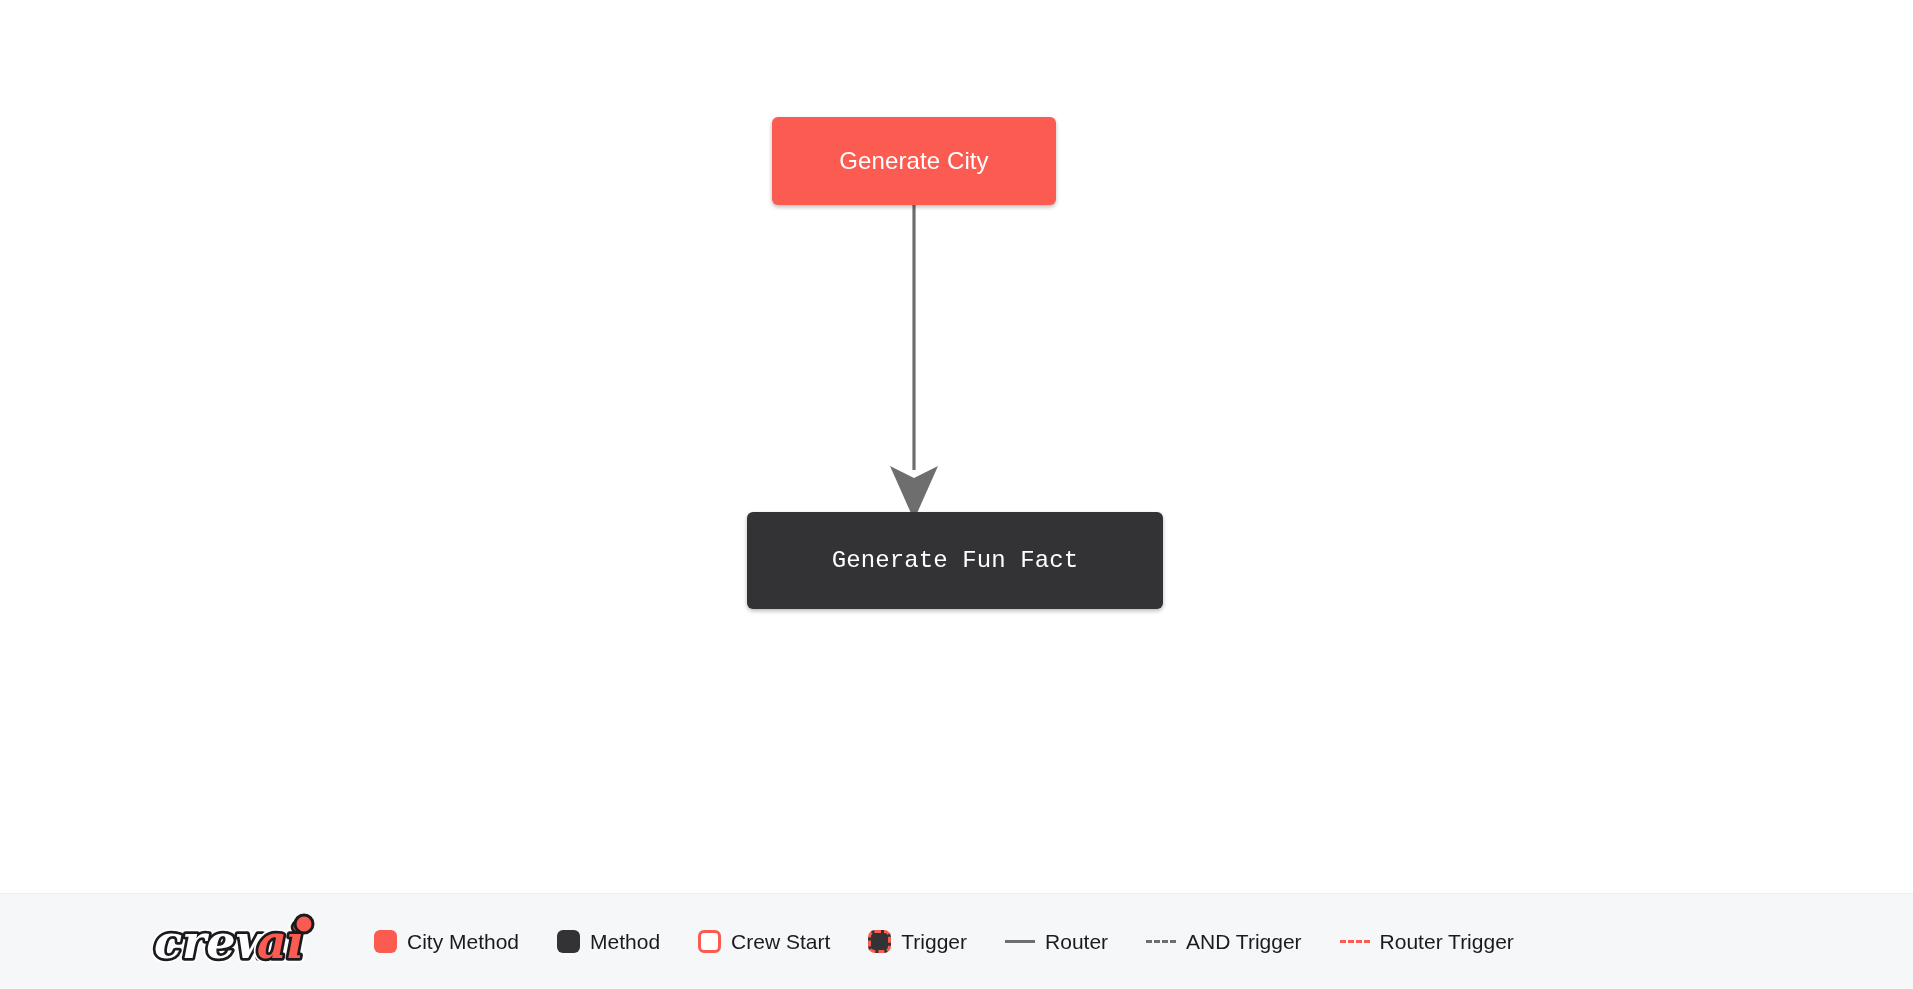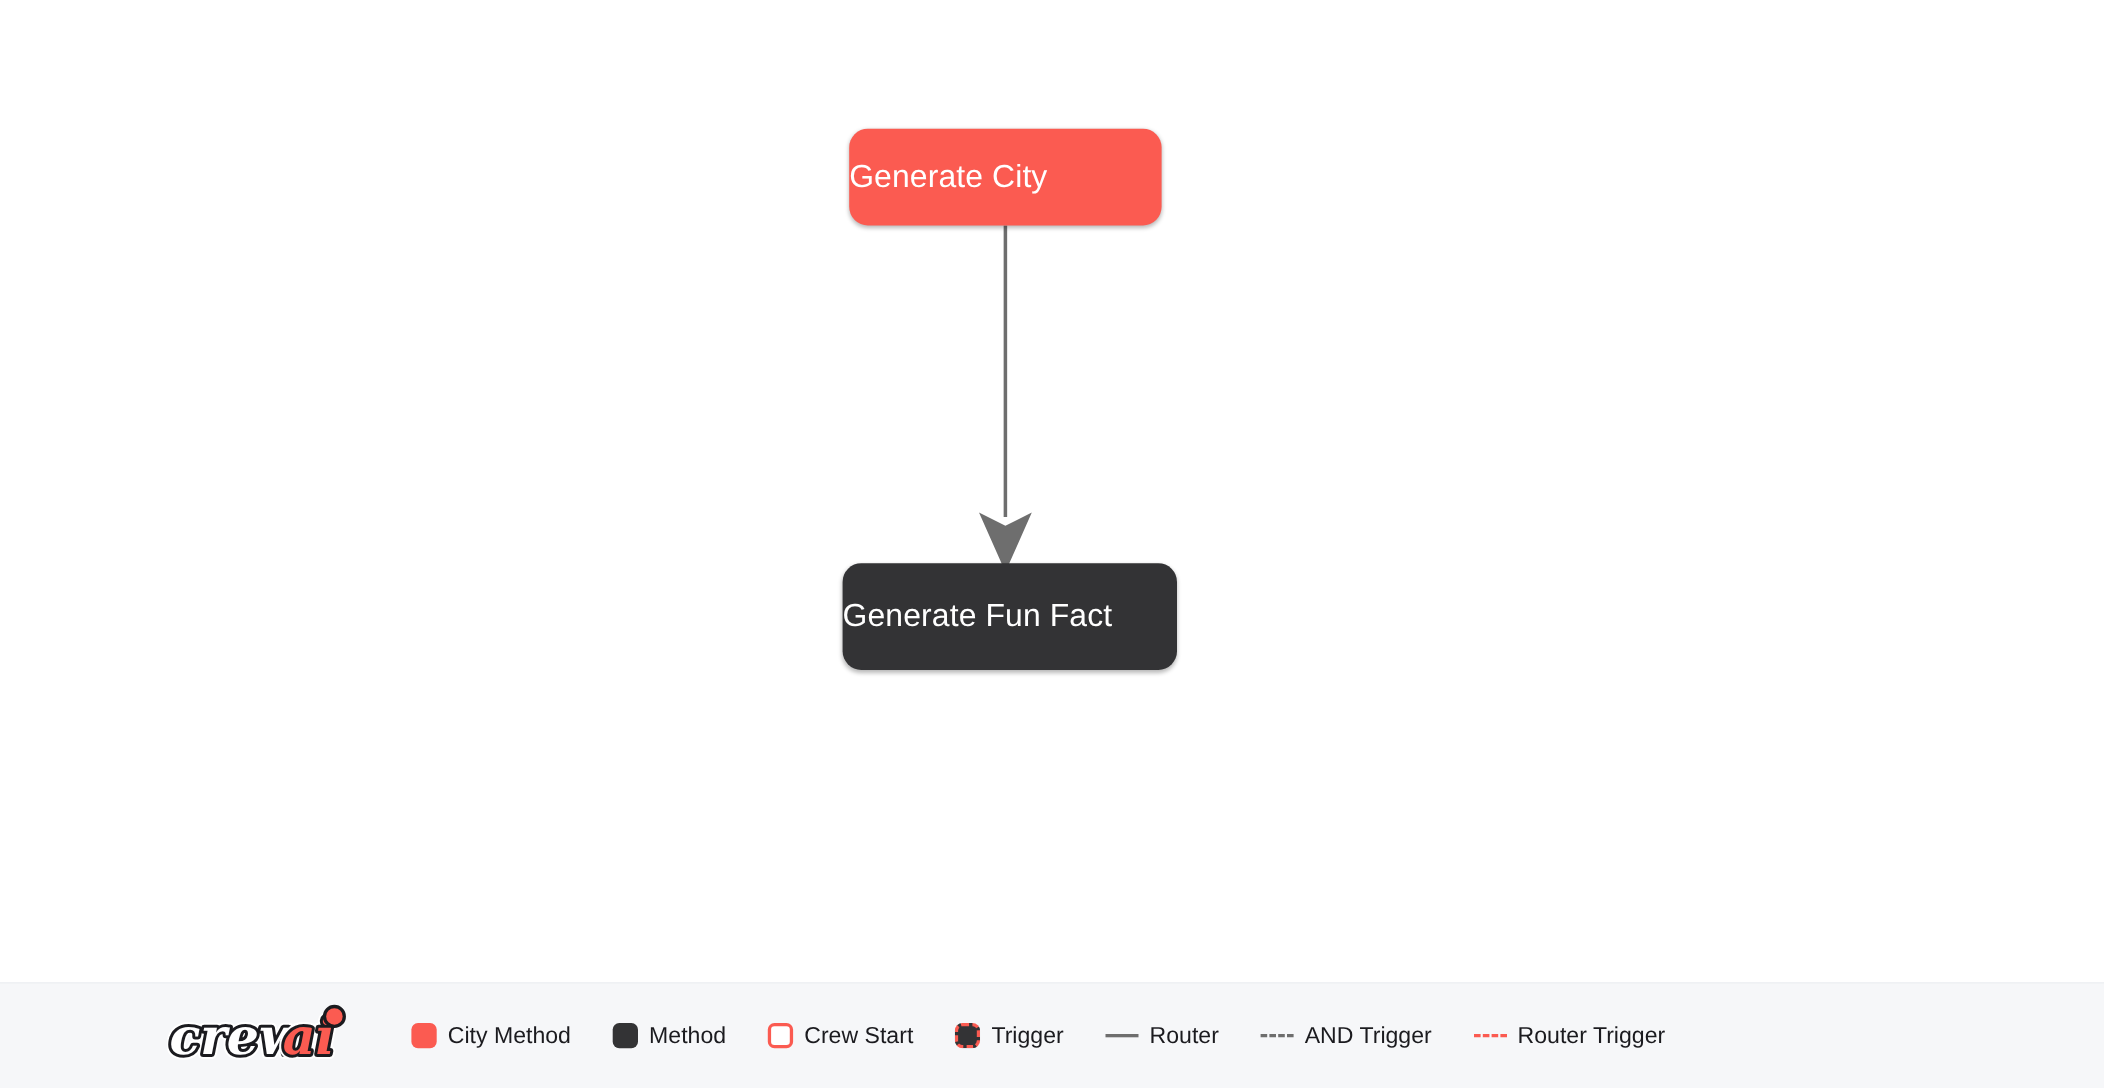--- a/index.html
+++ b/index.html
@@ -31,25 +31,25 @@
     top: 0;
     width: 1913px;
     height: 893px;
     pointer-events: none;
   }
 
   .flow-node {
     position: absolute;
     display: flex;
     align-items: center;
-    justify-content: flex-start;
+    justify-content: center;
     box-sizing: border-box;
-    border-radius: 17px;
+    border-radius: 6px;
     color: #ffffff;
-    font-size: 29px;
+    font-size: 24px;
     line-height: 1;
     letter-spacing: 0.1px;
     white-space: nowrap;
     box-shadow: 0 2px 4px rgba(0,0,0,0.28);
     z-index: 2;
   }
 
   .flow-node.start-method {
     background: #FB5B51;
   }
@@ -59,24 +59,25 @@
   }
 
   #node-generate-city {
     left: 772px;
     top: 117px;
     width: 284px;
     height: 88px;
   }
 
   #node-generate-fun-fact {
-    left: 766px;
+    left: 747px;
     top: 512px;
-    width: 304px;
+    width: 416px;
     height: 97px;
+    font-family: Liberation Mono, monospace;
   }
 
   
   #legend-bar {
     position: absolute;
     left: 0;
     top: 893px;
     width: 1913px;
     height: 96px;
     background: #f6f7f9;

